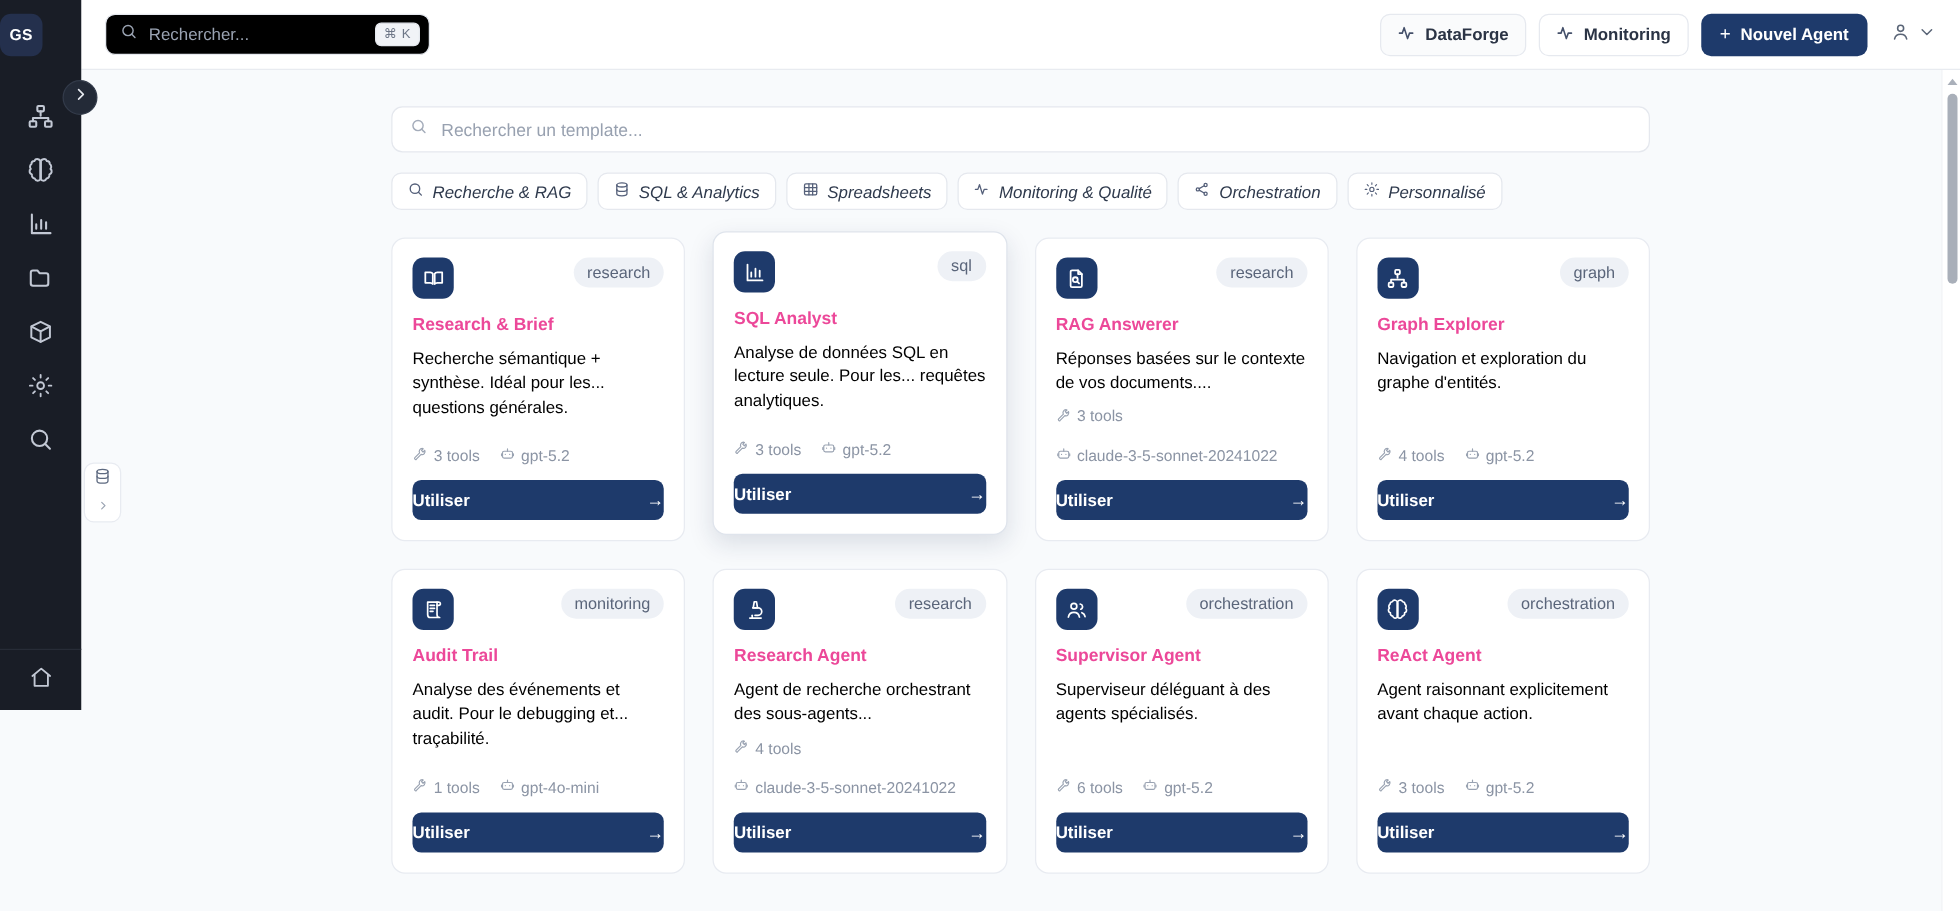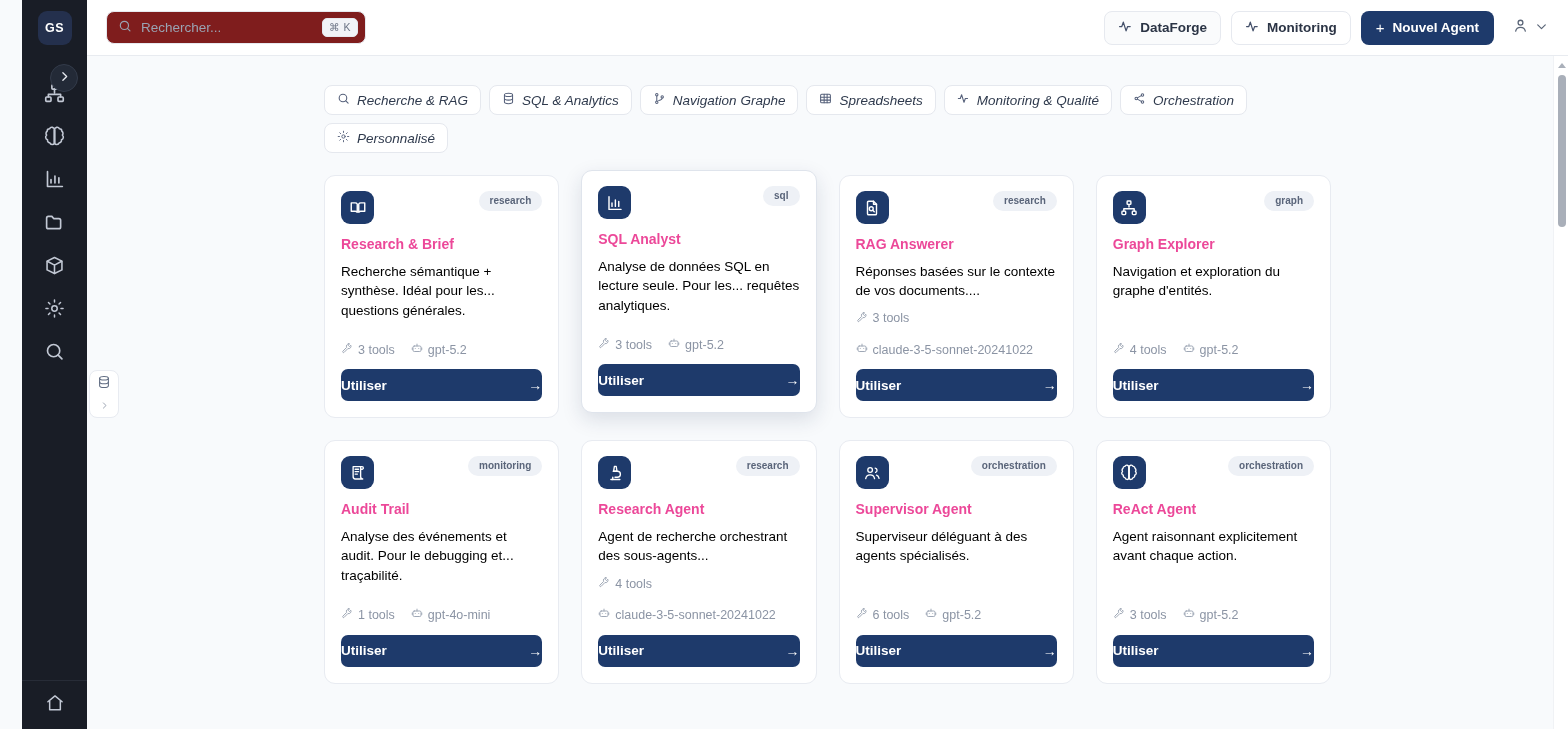--- a/index.html
+++ b/index.html
@@ -6,25 +6,25 @@
   html, body {
     width: 1568px; height: 729px;
     overflow: hidden;
     font-family: "Liberation Sans", sans-serif;
     background: #f8fafc;
   }
   .app { position: relative; width: 1568px; height: 729px; display: flex; }
 
   
   .rail {
-    width: 65px; height: 729px;
+    width: 65px; height: 568px;
     background: #191d26;
-    display: flex; flex-direction: column; align-items: center;
+    display: flex; flex-direction: column; 
     flex: 0 0 65px;
-    position: relative; z-index: 5; margin-left: 22px;
+    position: relative; z-index: 5;
   }
   .rail-logo {
     width: 34px; height: 34px; margin-top: 11px;
     border-radius: 9px; background: #24304d;
     display: flex; align-items: center; justify-content: center;
     color: #fff; font-size: 12.5px; font-weight: 700; letter-spacing: .4px;
   }
   .rail-items { margin-top: 27px; display: flex; flex-direction: column; align-items: center; gap: 0; width: 100%; }
   .rail-btn {
     width: 44px; height: 43px;
@@ -57,21 +57,21 @@
   .topbar {
     height: 56px; flex: 0 0 56px;
     background: #ffffff;
     border-bottom: 1px solid #e8ebf0;
     display: flex; align-items: center;
     padding: 0 20px 0 19px;
     gap: 10px;
   }
   .global-search {
     width: 260px; height: 33px;
-    background: #7f1d1d;
+    background: #000000;
     border: 1px solid #e6e9ef;
     border-radius: 8px;
     display: flex; align-items: center;
     padding: 0 7px 0 11px; gap: 9px;
     cursor: text;
   }
   .global-search .ph { flex: 1; font-size: 13.5px; color: #9aa3b2; }
   .global-search svg { width: 14px; height: 14px; color: #9aa3b2; flex: 0 0 14px; }
   .kbd {
     background: #f1f3f7; border: 1px solid #e6e9ef; border-radius: 5px;
@@ -159,22 +159,22 @@
   .card-top { display: flex; align-items: flex-start; justify-content: space-between; margin-bottom: 12px; }
   .card-icon {
     width: 33px; height: 33px; border-radius: 9px;
     background: #1e3a6b; color: #ffffff;
     display: flex; align-items: center; justify-content: center;
     flex: 0 0 33px;
   }
   .card-icon svg { width: 18px; height: 18px; display: block; }
   .card-tag {
     background: #eef1f6; color: #5a6running; color: #5a657a;
-    border-radius: 999px; font-size: 10px;
-    padding: 4px 11px; line-height: 1.2; white-space: nowrap; font-weight: bold;
+    border-radius: 999px; font-size: 13px;
+    padding: 4px 11px; line-height: 1.2; white-space: nowrap;
   }
   .card-title {
     font-size: 14px; font-weight: 700; color: #ec4899;
     margin-bottom: 8px; line-height: 1.25;
   }
   .card-desc {
     font-size: 13.5px; color: #000000; line-height: 1.45;
     margin-bottom: 10px;
   }
   .card-meta {
@@ -379,51 +379,49 @@
         </span>
         <span>
           <svg class="ch" viewBox="0 0 24 24" fill="none" stroke="currentColor" stroke-width="2.6" stroke-linecap="round" stroke-linejoin="round">
               <path d="m9 5 7 7-7 7"></path>
             </svg>
         </span>
       </div>
 
       <div class="content-inner">
 
+        <div class="tpl-search">
+          <span>
+            <svg viewBox="0 0 24 24" fill="none" stroke="currentColor" stroke-width="2" stroke-linecap="round" stroke-linejoin="round">
+              <circle cx="11" cy="11" r="7"></circle>
+                <path d="m16.2 16.2 4.3 4.3"></path>
+            </svg>
+          </span>
+          <span class="ph">Rechercher un template...</span>
+        </div>
 
         <div class="chips">
           <div class="chip">
             <span>
               <svg viewBox="0 0 24 24" fill="none" stroke="currentColor" stroke-width="2" stroke-linecap="round" stroke-linejoin="round">
                   <circle cx="11" cy="11" r="7"></circle>
                   <path d="m16.2 16.2 4.3 4.3"></path>
                 </svg>
             </span>
             <span>Recherche &amp; RAG</span>
           </div>
           <div class="chip">
             <span>
               <svg viewBox="0 0 24 24" fill="none" stroke="currentColor" stroke-width="1.9" stroke-linecap="round" stroke-linejoin="round">
                   <ellipse cx="12" cy="5.5" rx="7.5" ry="3"></ellipse>
                   <path d="M4.5 5.5v13c0 1.6 3.4 3 7.5 3s7.5-1.4 7.5-3v-13"></path>
                   <path d="M4.5 12c0 1.6 3.4 3 7.5 3s7.5-1.4 7.5-3"></path>
                 </svg>
             </span>
             <span>SQL &amp; Analytics</span>
-          </div>
-          <div class="chip">
-            <span>
-              <svg viewBox="0 0 24 24" fill="none" stroke="currentColor" stroke-width="1.9" stroke-linecap="round" stroke-linejoin="round">
-                  <circle cx="7" cy="5" r="2.2"></circle>
-                  <circle cx="7" cy="19" r="2.2"></circle>
-                  <circle cx="17" cy="9" r="2.2"></circle>
-                  <path d="M7 7.2v9.6M17 11.2c0 3.4-3.4 4-6.4 4.6"></path>
-                </svg>
-            </span>
-            <span>Navigation Graphe</span>
           </div>
           <div class="chip">
             <span>
               <svg viewBox="0 0 24 24" fill="none" stroke="currentColor" stroke-width="1.9" stroke-linecap="round" stroke-linejoin="round">
                   <rect x="3" y="4" width="18" height="16" rx="2"></rect>
                   <path d="M3 9.5h18M3 15h18M9.5 4v16M15 4v16"></path>
                 </svg>
             </span>
             <span>Spreadsheets</span>
           </div>

